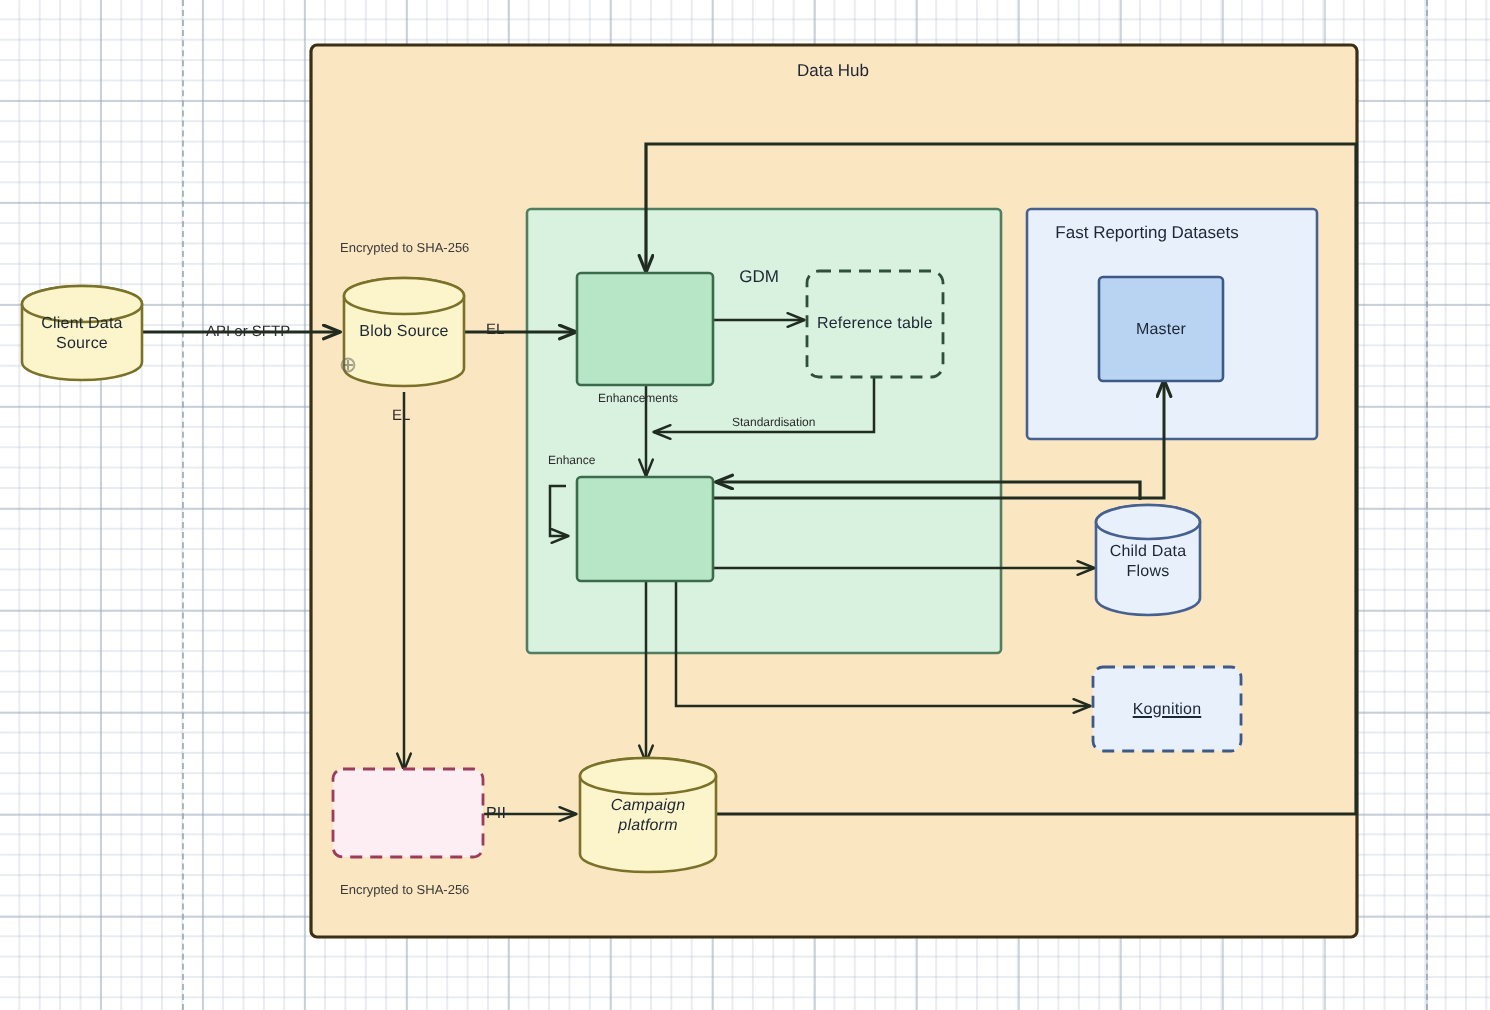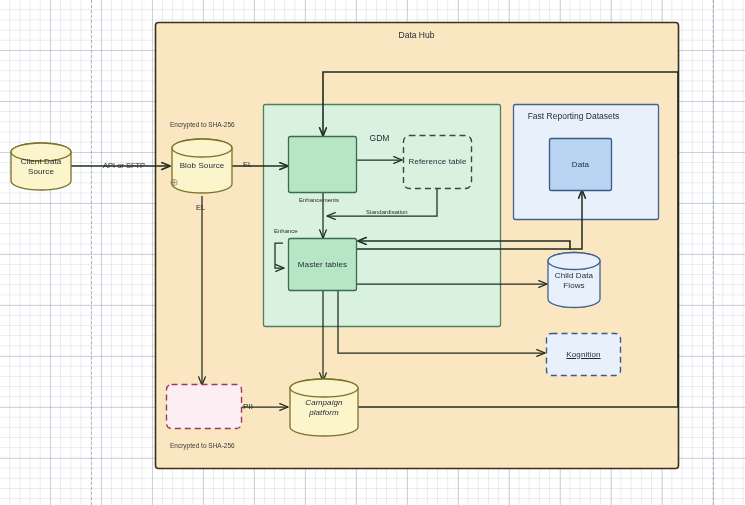--- a/index.html
+++ b/index.html
@@ -167,23 +167,22 @@
 
   <div class="container-label" style="left:513px;top:111px;width:121px;font-size:8.5px;">Fast Reporting Datasets</div>
 
   <div class="node" style="left:13px;top:149px;width:56px;height:36px;font-size:8px;">Client Data Source</div>
 
   <div class="node" style="left:176px;top:148px;width:52px;height:36px;font-size:8px;">Blob Source</div>
 
 
   <div class="node" style="left:405px;top:136px;width:65px;height:52px;font-size:8px;">Reference table</div>
 
-  <div class="node" style="left:289px;top:239px;width:67px;height:51px;font-size:8px;">Master tables</div>
-
-  <div class="node" style="left:550px;top:139px;width:61px;height:51px;font-size:8px;">Data</div>
+
+  <div class="node" style="left:550px;top:139px;width:61px;height:51px;font-size:8px;">Master</div>
 
   <div class="node" style="left:551px;top:263px;width:46px;height:36px;font-size:8px;">Child Data Flows</div>
 
   <div class="node" style="left:547px;top:334px;width:73px;height:41px;font-size:8px;text-decoration:underline;">Kognition</div>
 
   <div class="node" style="left:167px;top:385px;width:74px;height:43px;font-size:8px;margin-left:44px;">PII</div>
 
   <div class="node" style="left:294px;top:390px;width:60px;height:36px;font-size:8px;font-style:italic;">Campaign platform</div>
 
   <div class="caption" style="left:170px;top:121px;font-size:6.5px;">Encrypted to SHA-256</div>

